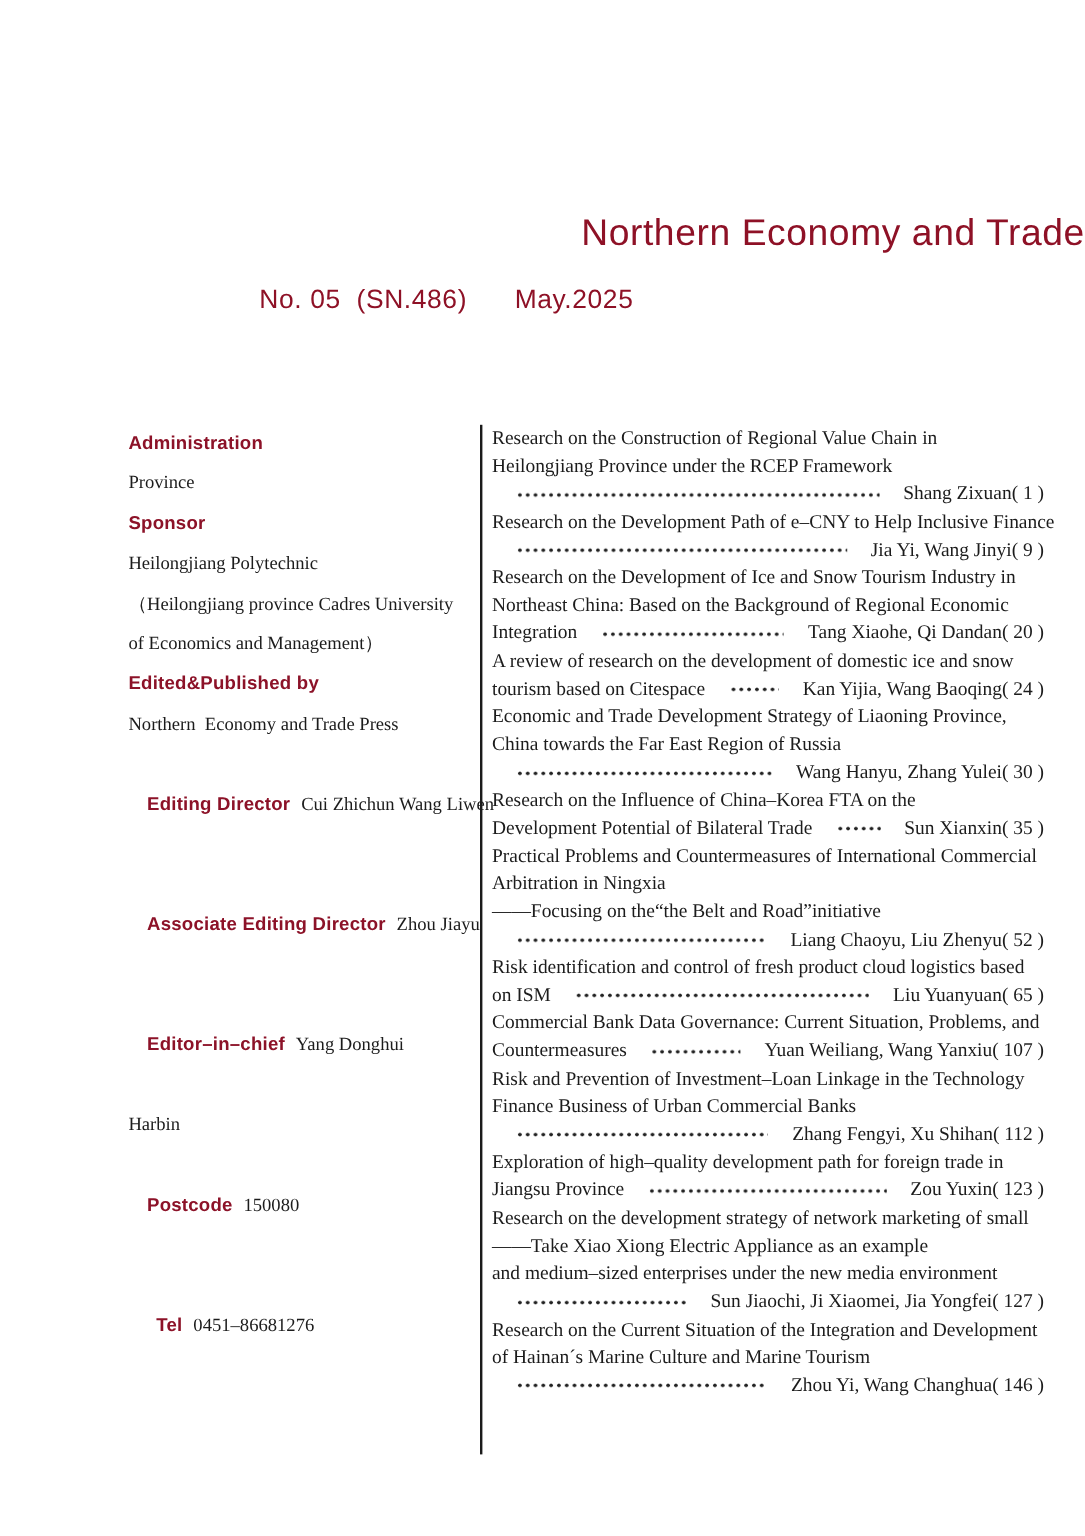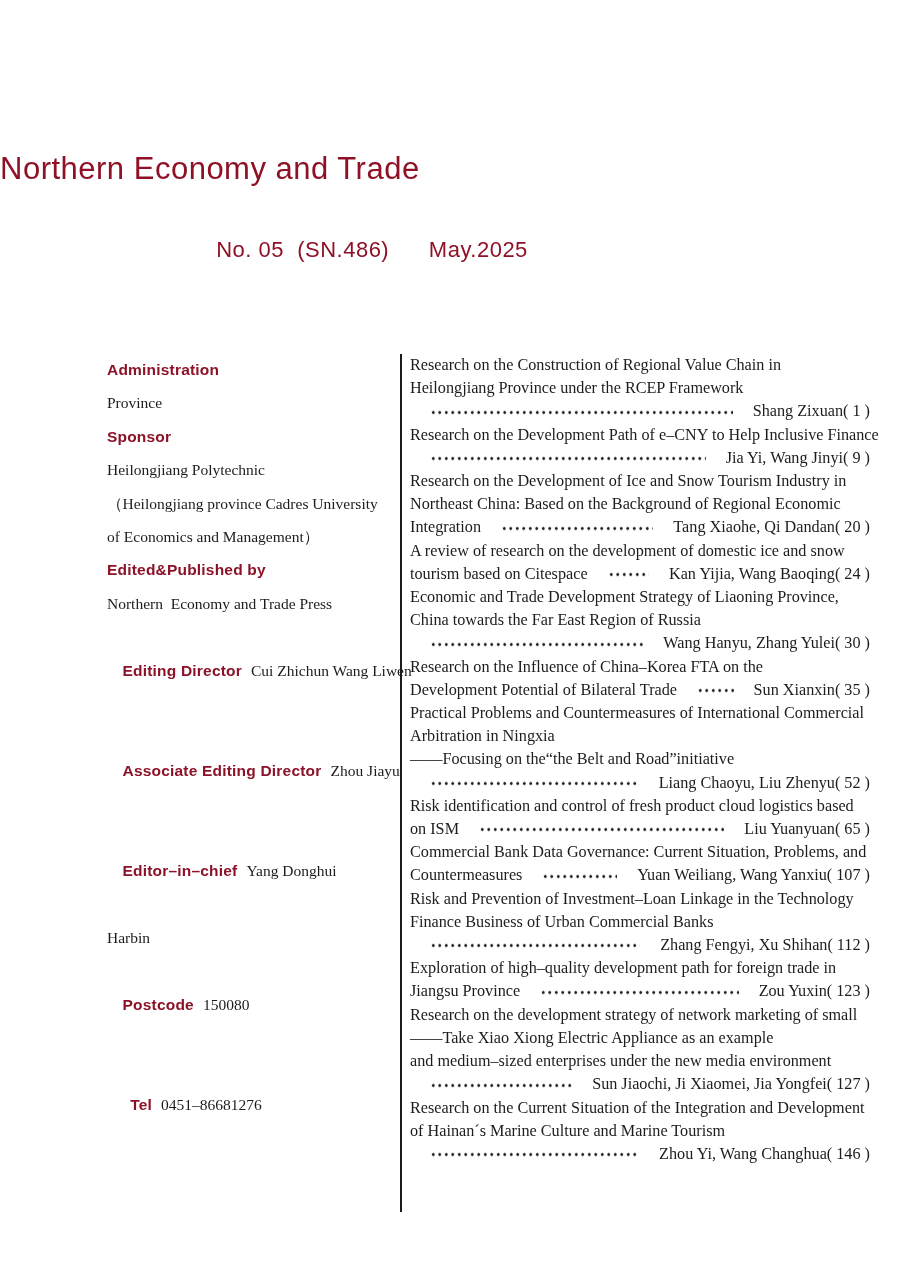--- a/index.html
+++ b/index.html
@@ -5,22 +5,22 @@
   * { margin:0; padding:0; box-sizing:border-box; }
   html,body { background:#ffffff; }
   body {
     position:relative;
     width:904px; height:1280px;
     font-family:"Liberation Serif", serif;
     color:#1c1c1c;
     overflow:hidden;
   }
   .journal-title {
-    position:absolute; top:151px; left:0; width:904px;
-    text-align:left;
+    position:absolute; top:176px; left:0; width:904px;
+    text-align:right;
     font-family:"Liberation Sans", sans-serif;
     font-size:31px; letter-spacing:0.5px;
     color:#8e1126;
     white-space:pre;
   }
   .issue-line {
     position:absolute; top:237px; left:0; width:744px;
     text-align:center;
     font-family:"Liberation Sans", sans-serif;
     font-size:22px; letter-spacing:0.5px;

